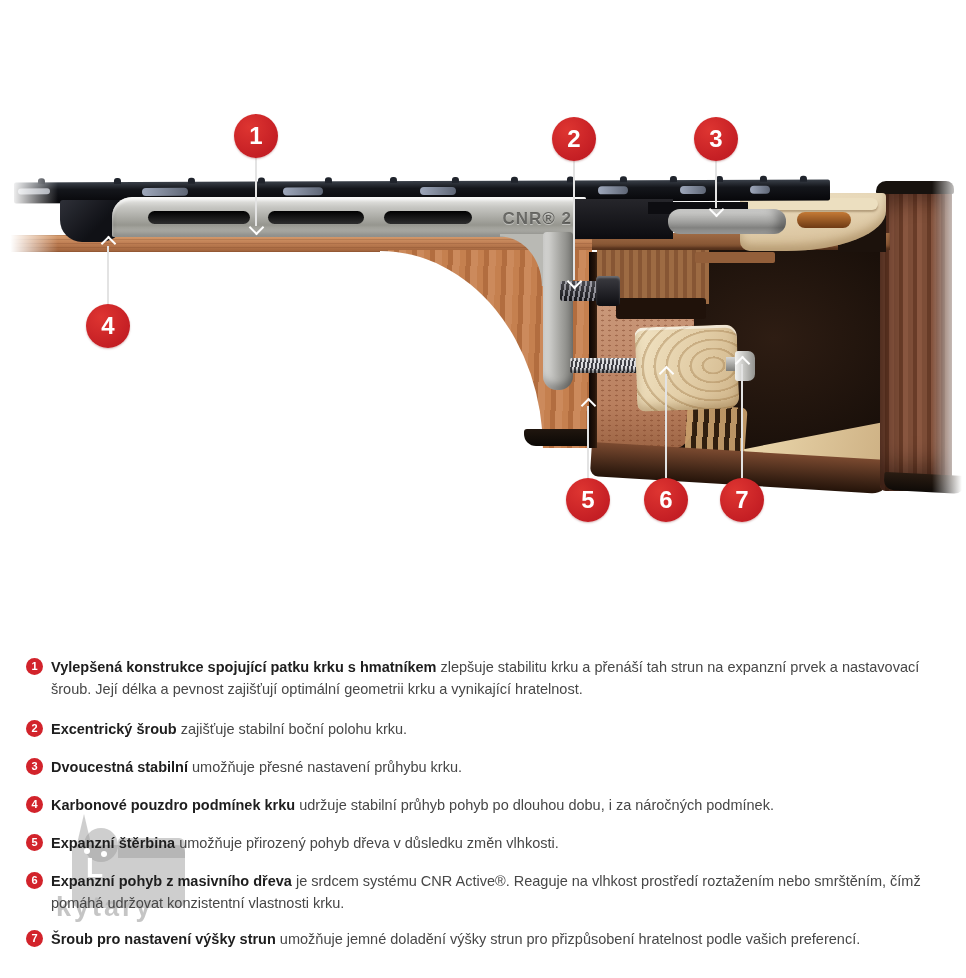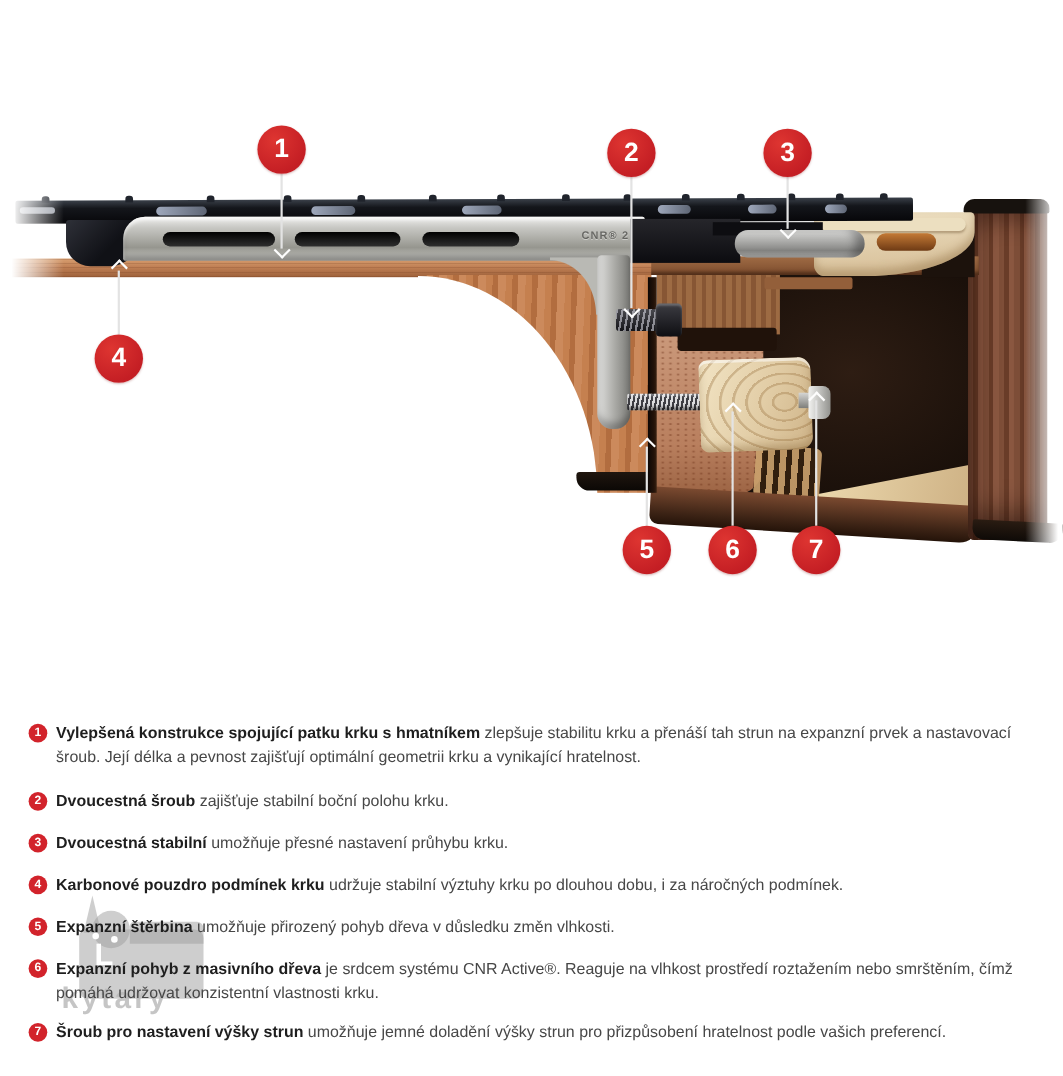--- a/index.html
+++ b/index.html
@@ -62,21 +62,21 @@
   .inlay{position:absolute;top:6px;height:8px;border-radius:4px;opacity:.95;
     background:linear-gradient(90deg,#a6b0c4,#626a7a);}
   .fbhl{position:absolute;left:4px;top:6px;width:32px;height:6px;border-radius:3px;background:#c7ccd6;opacity:.8;}
   .carbon{left:60px;top:200px;width:66px;height:42px;border-radius:3px 3px 26px 22px;
     background:linear-gradient(135deg,#2e3038,#101116 60%);}
   .albar{left:112px;top:197px;width:474px;height:40px;border-radius:20px 2px 2px 2px;
     background:linear-gradient(180deg,#f0f0ee 0%,#c7c7c3 25%,#96968f 70%,#c9c9c5 100%);
     box-shadow:inset 0 3px 3px rgba(255,255,255,.7), inset 0 -4px 5px rgba(0,0,0,.3);}
   .barslot{position:absolute;top:14px;height:13px;border-radius:8px;
     background:linear-gradient(180deg,#000,#2e2e2e);}
-  .engrave{position:absolute;right:14px;top:12px;font-size:10px;font-weight:bold;
+  .engrave{position:absolute;right:14px;top:12px;font-size:17px;font-weight:bold;
     color:rgba(45,45,42,.62);letter-spacing:1px;text-shadow:0 1px 0 rgba(255,255,255,.4);text-align:right;}
   .fillet{left:500px;top:234px;width:44px;height:52px;
     background:radial-gradient(44px 52px at 0% 100%,rgba(0,0,0,0) 0 94%,#b9b9b4 96%);}
   .leg{left:543px;top:232px;width:30px;height:158px;border-radius:4px 4px 14px 14px;
     background:linear-gradient(90deg,#e3e3e1,#a8a8a4 55%,#7a7a76);
     box-shadow:inset 0 -6px 6px rgba(0,0,0,.25);}
   .blkcover{left:573px;top:199px;width:100px;height:40px;
     background:linear-gradient(180deg,#26262b,#0c0c10);}
   .blkstrip{left:648px;top:202px;width:100px;height:12px;background:#0d0d11;}
   .rod3{left:668px;top:209px;width:118px;height:25px;border-radius:12px;
@@ -237,29 +237,29 @@
     <span class="abs wm-text">kytary</span>
   </div>
 
   <div>
     <div class="item" style="top:656px">
       <span class="bullet">1</span>
       <p><b>Vylepšená konstrukce spojující patku krku s hmatníkem</b> <span>zlepšuje stabilitu krku a přenáší tah strun na expanzní prvek a nastavovací šroub. Její délka a pevnost zajišťují optimální geometrii krku a vynikající hratelnost.</span></p>
     </div>
     <div class="item" style="top:718px">
       <span class="bullet">2</span>
-      <p><b>Dvoucestná šroub</b> <span>zajišťuje stabilní boční polohu krku.</span></p>
+      <p><b>Excentrický šroub</b> <span>zajišťuje stabilní boční polohu krku.</span></p>
     </div>
     <div class="item" style="top:756px">
       <span class="bullet">3</span>
       <p><b>Dvoucestná stabilní</b> <span>umožňuje přesné nastavení průhybu krku.</span></p>
     </div>
     <div class="item" style="top:794px">
       <span class="bullet">4</span>
-      <p><b>Karbonové pouzdro podmínek krku</b> <span>udržuje stabilní výztuhy krku po dlouhou dobu, i za náročných podmínek.</span></p>
+      <p><b>Karbonové pouzdro podmínek krku</b> <span>udržuje stabilní průhyb pohyb po dlouhou dobu, i za náročných podmínek.</span></p>
     </div>
     <div class="item" style="top:832px">
       <span class="bullet">5</span>
       <p><b>Expanzní štěrbina</b> <span>umožňuje přirozený pohyb dřeva v důsledku změn vlhkosti.</span></p>
     </div>
     <div class="item" style="top:870px">
       <span class="bullet">6</span>
       <p><b>Expanzní pohyb z masivního dřeva</b> <span>je srdcem systému CNR Active®. Reaguje na vlhkost prostředí roztažením nebo smrštěním, čímž pomáhá udržovat konzistentní vlastnosti krku.</span></p>
     </div>
     <div class="item" style="top:928px">

